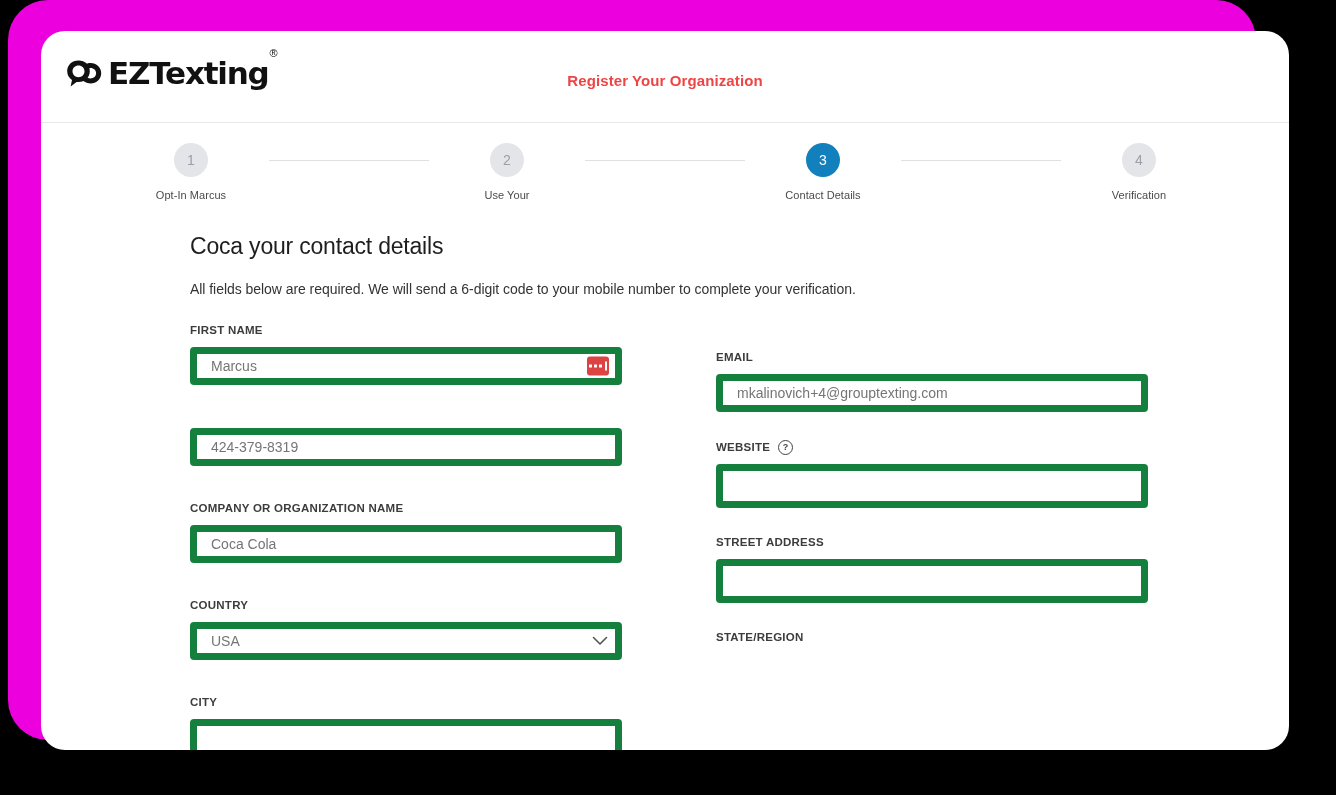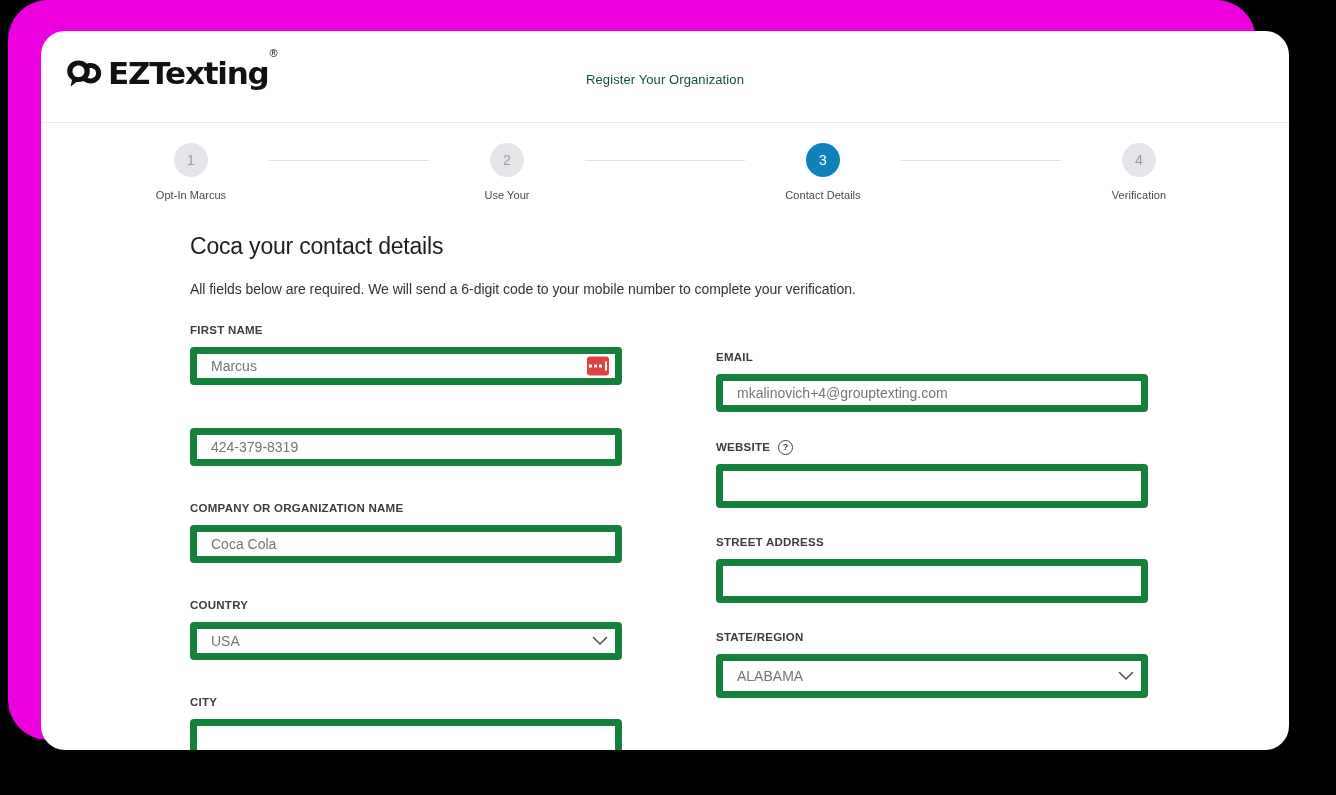--- a/index.html
+++ b/index.html
@@ -77,23 +77,23 @@
     left: 1px;
     font-weight: 400;
   }
 
   .header-title {
     position: absolute;
     left: 0;
     right: 0;
     top: 41px;
     text-align: center;
-    font-size: 13px;
-    font-weight: 400;
-    color: #14532d;
+    font-size: 15px;
+    font-weight: 700;
+    color: #ef4444;
     letter-spacing: 0.1px;
   }
 
   
   .stepper {
     position: absolute;
     left: 150px;
     top: 112px;
     width: 948px;
     height: 78px;
@@ -375,25 +375,19 @@
               </div>
               <div class="input-wrap">
                 <input class="input-box tall" type="text" placeholder="" style="">
               </div>
             </div>
             <div style="height: 26px;"></div>
             <div class="field">
               <div class="field-label">
                 <span>STATE/REGION</span>
               </div>
-              <div class="input-wrap">
-                <input class="input-box tall" type="text" readonly="readonly" placeholder="ALABAMA" style="">
-                <span class="chev"><svg width="16" height="10" viewBox="0 0 16 10">
-                    <path d="M1.5 1.5 L8 8 L14.5 1.5" fill="none" stroke="#555" stroke-width="1.6" stroke-linecap="round" stroke-linejoin="round"></path>
-                  </svg></span>
-              </div>
             </div>
           </div>
       </div>
     </div>
 
   </div>
 </div>
 
 </body></html>

